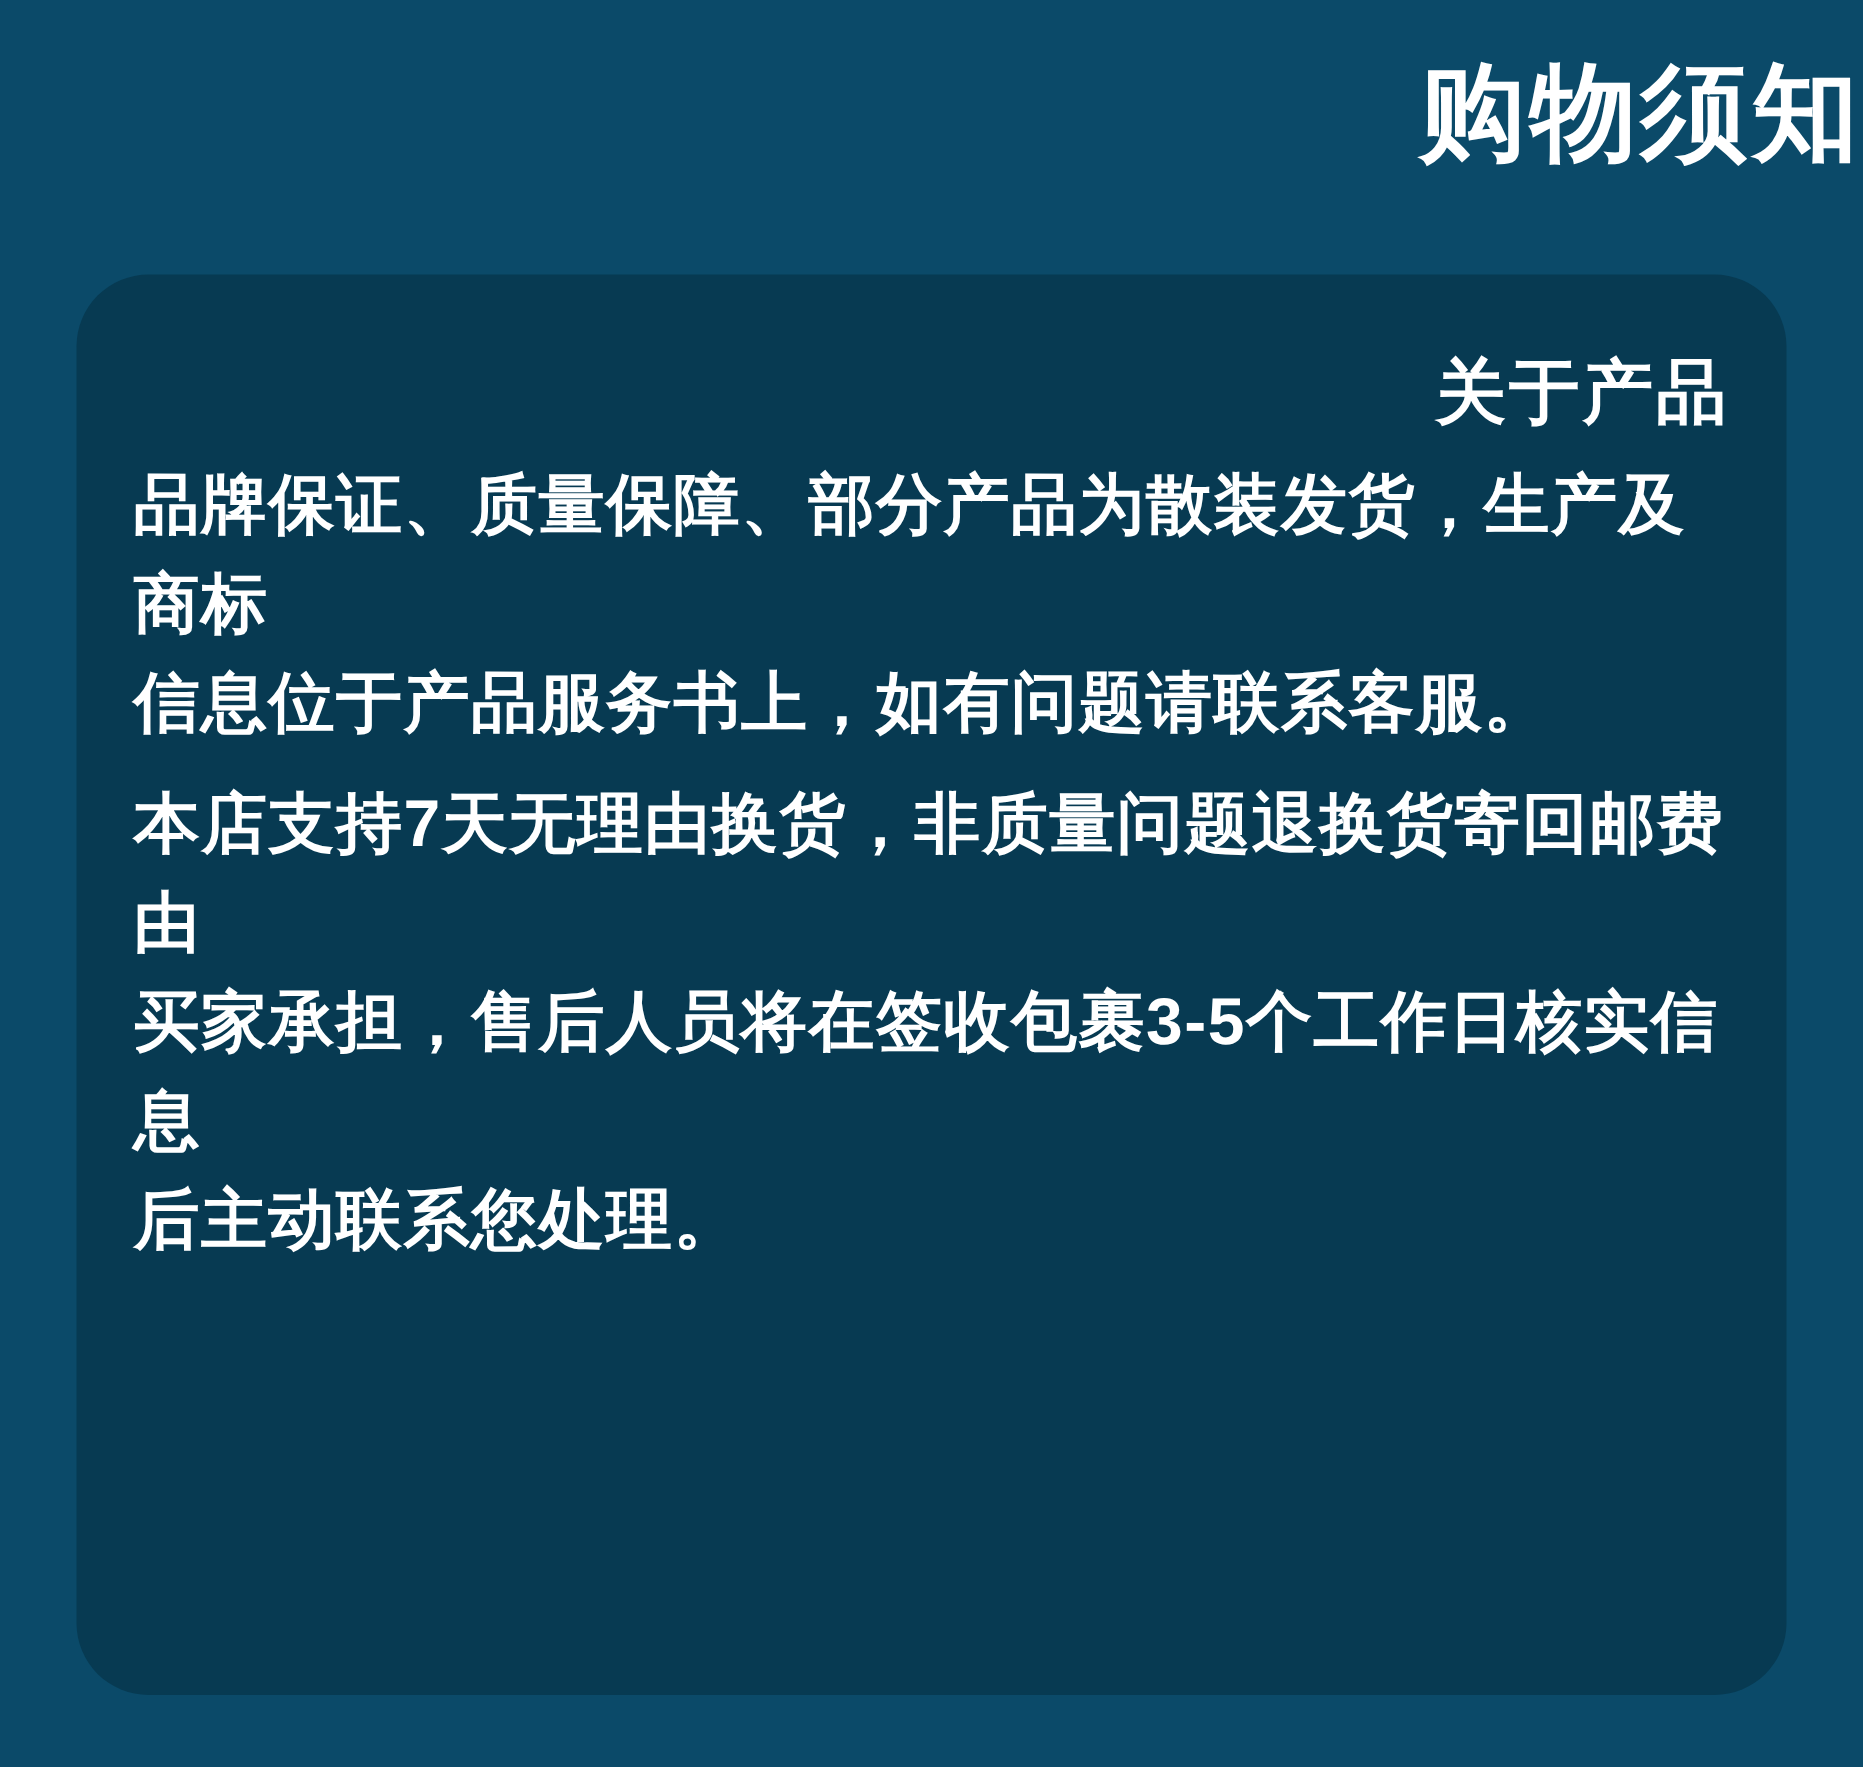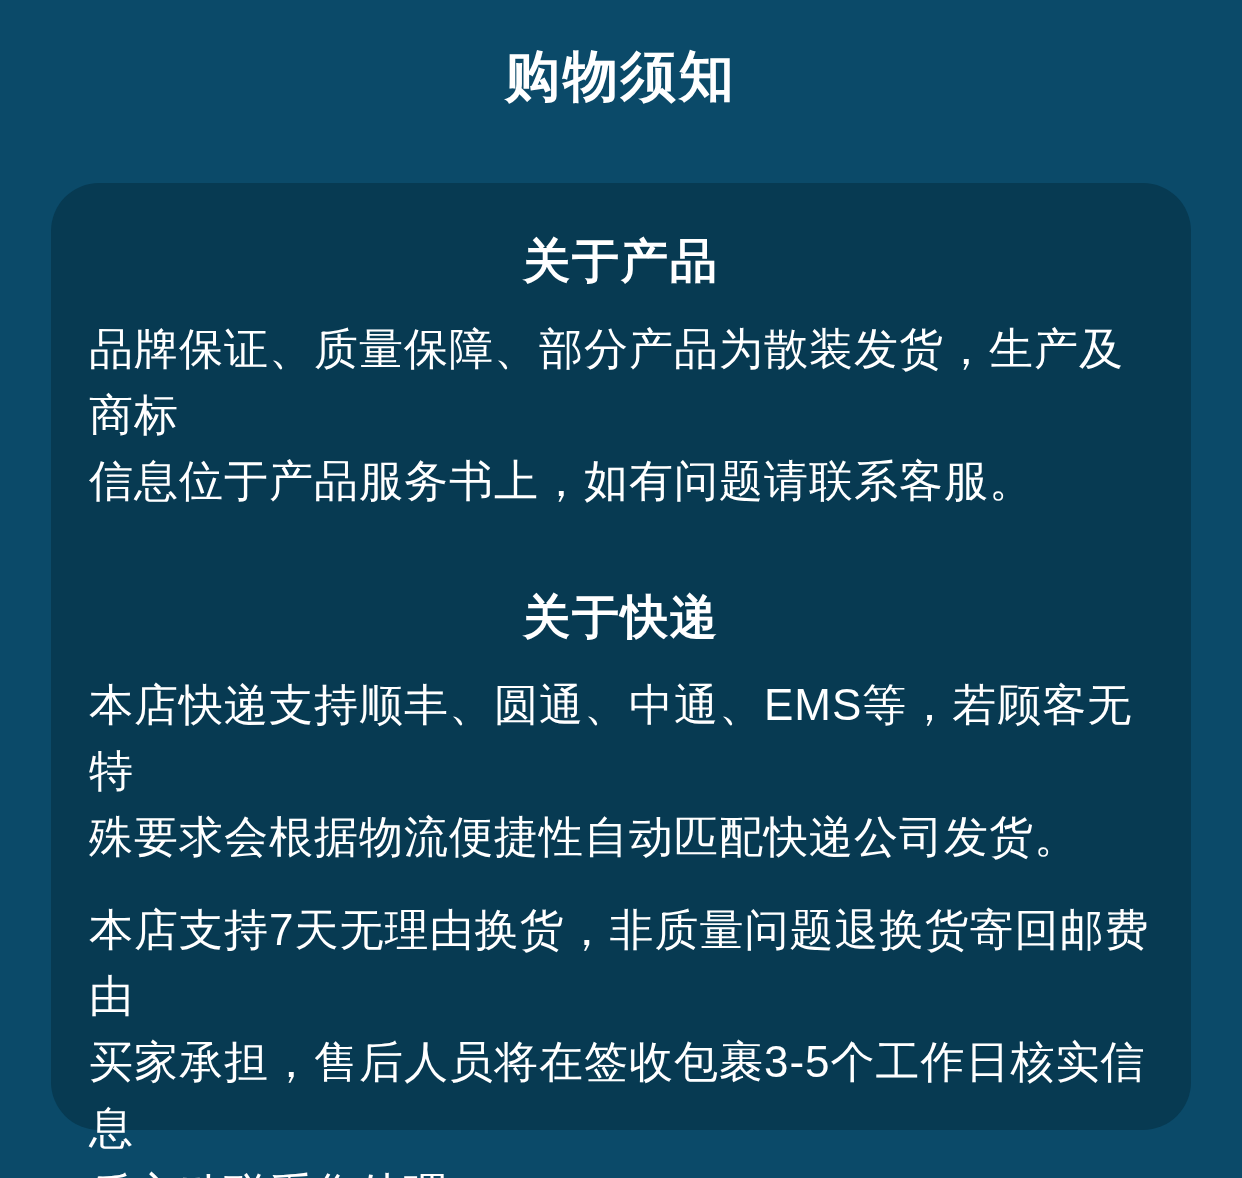--- a/index.html
+++ b/index.html
@@ -8,48 +8,48 @@
     width: 1242px;
     height: 1178px;
     background: #0B4A69;
     color: #FFFFFF;
     font-family: "Liberation Sans", sans-serif;
     overflow: hidden;
   }
   .page-title {
     margin: 0;
     padding-top: 40px;
-    text-align: center;
-    font-size: 55px;
+    text-align: right;
+    font-size: 71px;
     line-height: 72px;
     font-weight: 700;
     letter-spacing: 3px;
   }
   .card {
     width: 1140px;
     height: 947px;
     margin: 71px auto 0;
     background: #073A52;
     border-radius: 48px;
     box-sizing: border-box;
     padding: 50px 38px 0;
   }
   .section-heading {
     margin: 0;
-    text-align: center;
+    text-align: right;
     font-size: 47px;
     line-height: 56px;
     font-weight: 700;
     letter-spacing: 2px;
   }
   .section-body {
-    margin: 27px 0 0;
+    margin: 15px 0 0;
     font-size: 44px;
     line-height: 66px;
-    font-weight: 400;
+    font-weight: 700;
     letter-spacing: 1px;
     white-space: pre-line;
   }
   .section + .section .section-heading { margin-top: 0; }
   #section-delivery .section-heading { margin-top: 75px; }
   #section-aftersales .section-heading { margin-top: 70px; }
 </style>
 </head>
 <body>
 
@@ -58,25 +58,20 @@
   <h1 class="page-title">购物须知</h1>
 
   <div class="card">
 
     <section class="section" id="section-product">
       <h2 class="section-heading">关于产品</h2>
       <p class="section-body">品牌保证、质量保障、部分产品为散装发货，生产及商标
 信息位于产品服务书上，如有问题请联系客服。</p>
     </section>
 
-    <section class="section" id="section-delivery">
-      <h2 class="section-heading">关于快递</h2>
-      <p class="section-body">本店快递支持顺丰、圆通、中通、EMS等，若顾客无特
-殊要求会根据物流便捷性自动匹配快递公司发货。</p>
-    </section>
 
     <section class="section" id="section-aftersales">
       <p class="section-body">本店支持7天无理由换货，非质量问题退换货寄回邮费由
 买家承担，售后人员将在签收包裹3-5个工作日核实信息
 后主动联系您处理。</p>
     </section>
 
   </div>
 </div>
 

